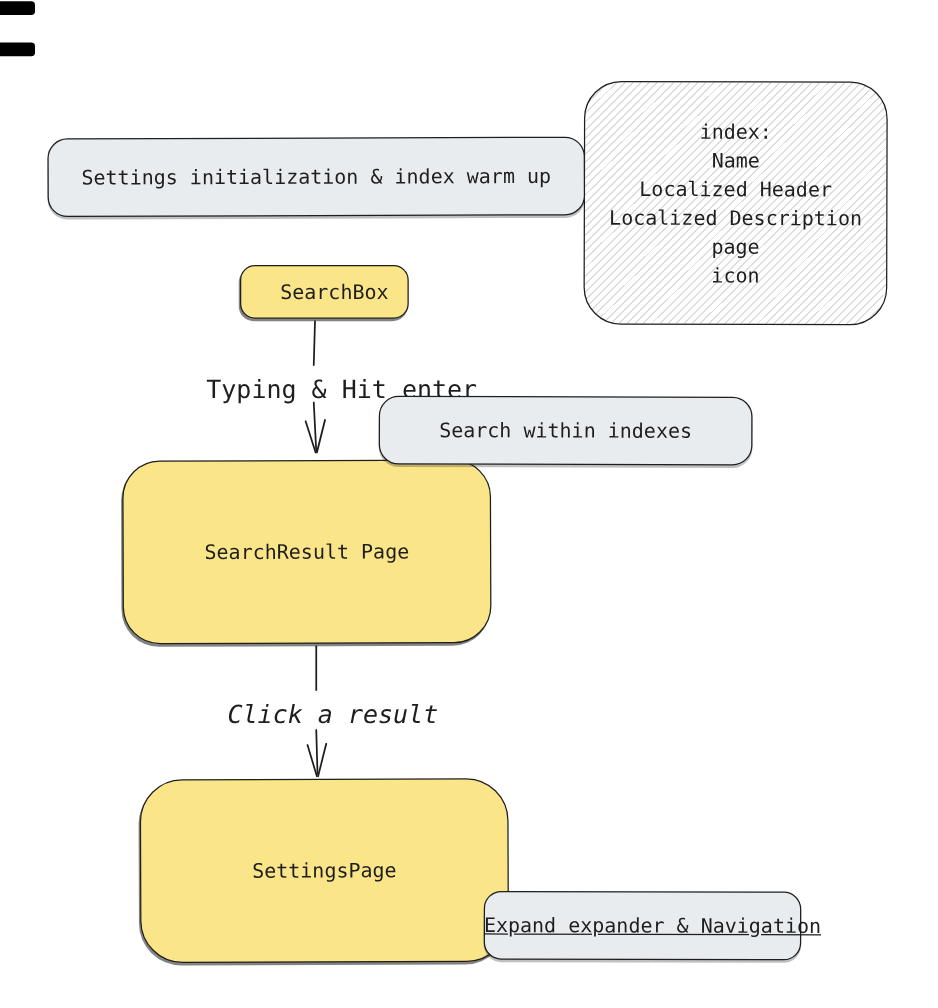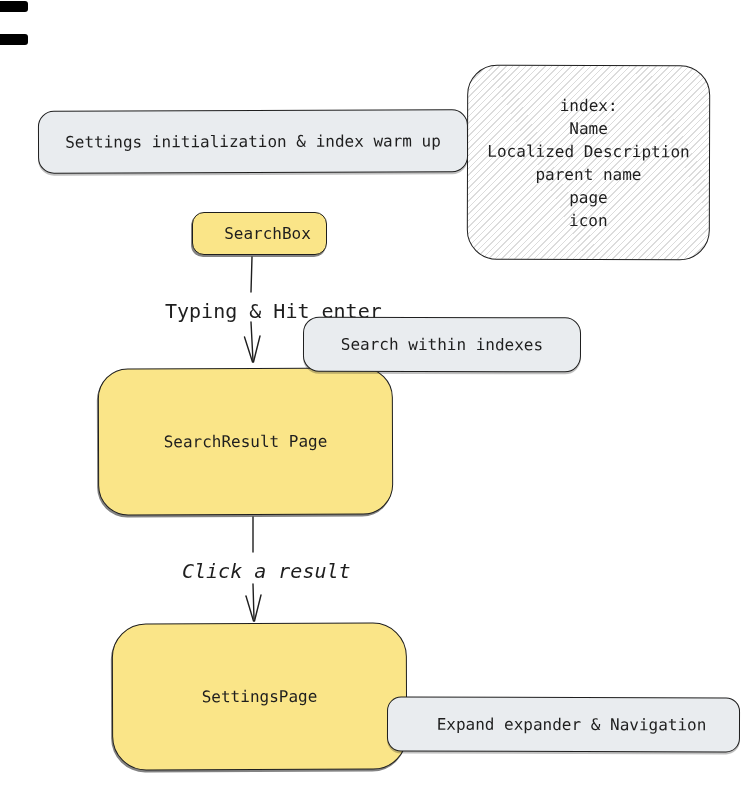--- a/index.html
+++ b/index.html
@@ -36,22 +36,22 @@
 <div id="canvas">
 
   <div>
     <div class="corner-bar" style="left:0;top:1px;width:28px;height:11px;"></div>
     <div class="corner-bar" style="left:0;top:34px;width:28px;height:11px;"></div>
   </div>
 
   <div class="box hatch r-lg tilt2" style="left:467px;top:65px;width:243px;height:195px;flex-direction:column;">
     <div>index:</div>
     <div>Name</div>
+    <div>Localized Header</div>
     <div>Localized Description</div>
-    <div>parent name</div>
     <div>page</div>
     <div>icon</div>
   </div>
 
   <div class="box gray r-md tilt1" style="left:38px;top:110px;width:430px;height:63px;">
     <span>Settings initialization &amp; index warm up</span>
   </div>
 
   <div class="box yellow r-sm" style="left:192px;top:212px;width:135px;height:43px;">
     <span>SearchBox</span>
@@ -76,25 +76,25 @@
     </g>
   </svg>
 
   <div class="edge-label" style="left:165px;top:299px;">Typing &amp; Hit enter</div>
   <div class="edge-label" style="left:182px;top:559px;font-style:italic;">Click a result</div>
 
   <div class="box yellow r-lg tilt1" style="left:98px;top:368px;width:295px;height:147px;">
     <span>SearchResult Page</span>
   </div>
 
-  <div class="box gray r-md tilt2" style="left:303px;top:317px;width:278px;height:55px;">
+  <div class="box gray r-md tilt2" style="left:303px;top:317px;width:299px;height:55px;">
     <span>Search within indexes</span>
   </div>
 
   <div class="box yellow tilt1" style="left:112px;top:623px;width:295px;height:147px;border-radius:34px;">
     <span>SettingsPage</span>
   </div>
 
-  <div class="box gray r-sm tilt2" style="left:387px;top:697px;width:353px;height:55px;border-radius:14px;">
+  <div class="box gray r-sm tilt2" style="left:387px;top:713px;width:254px;height:55px;border-radius:14px;text-decoration:underline;">
     <span>Expand expander &amp; Navigation</span>
   </div>
 
 </div>
 
 </body></html>

